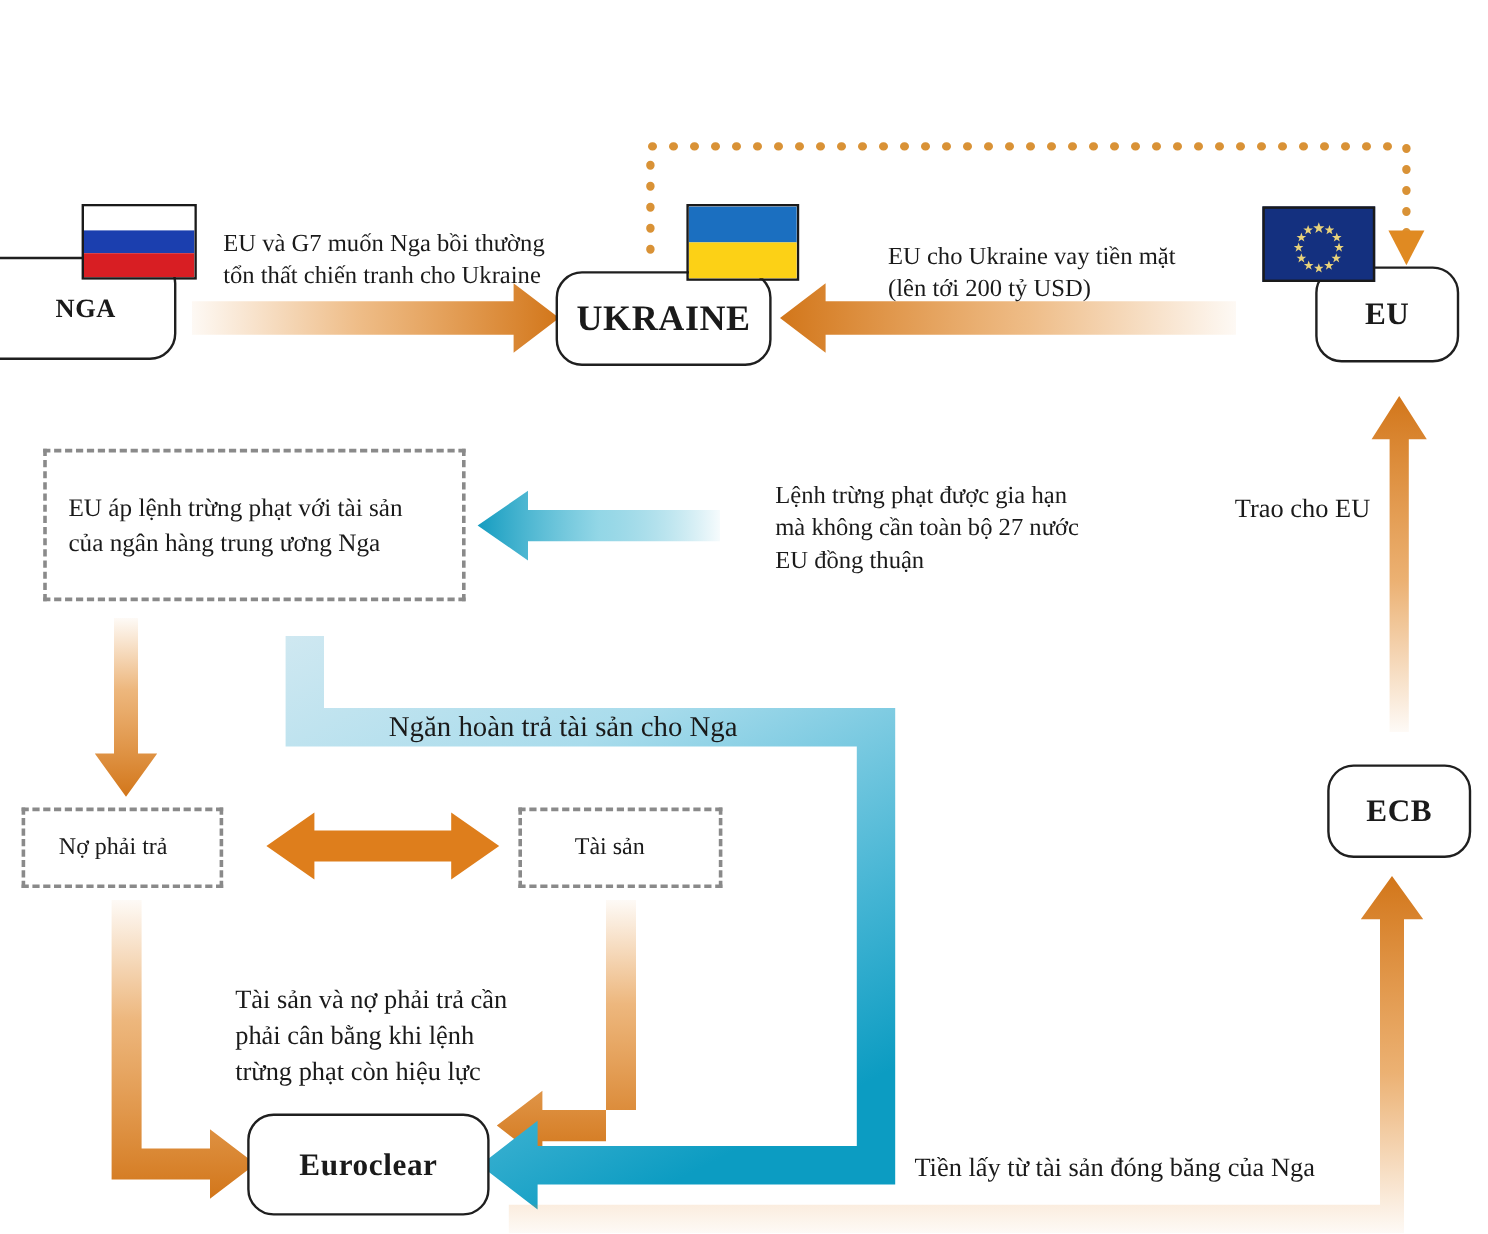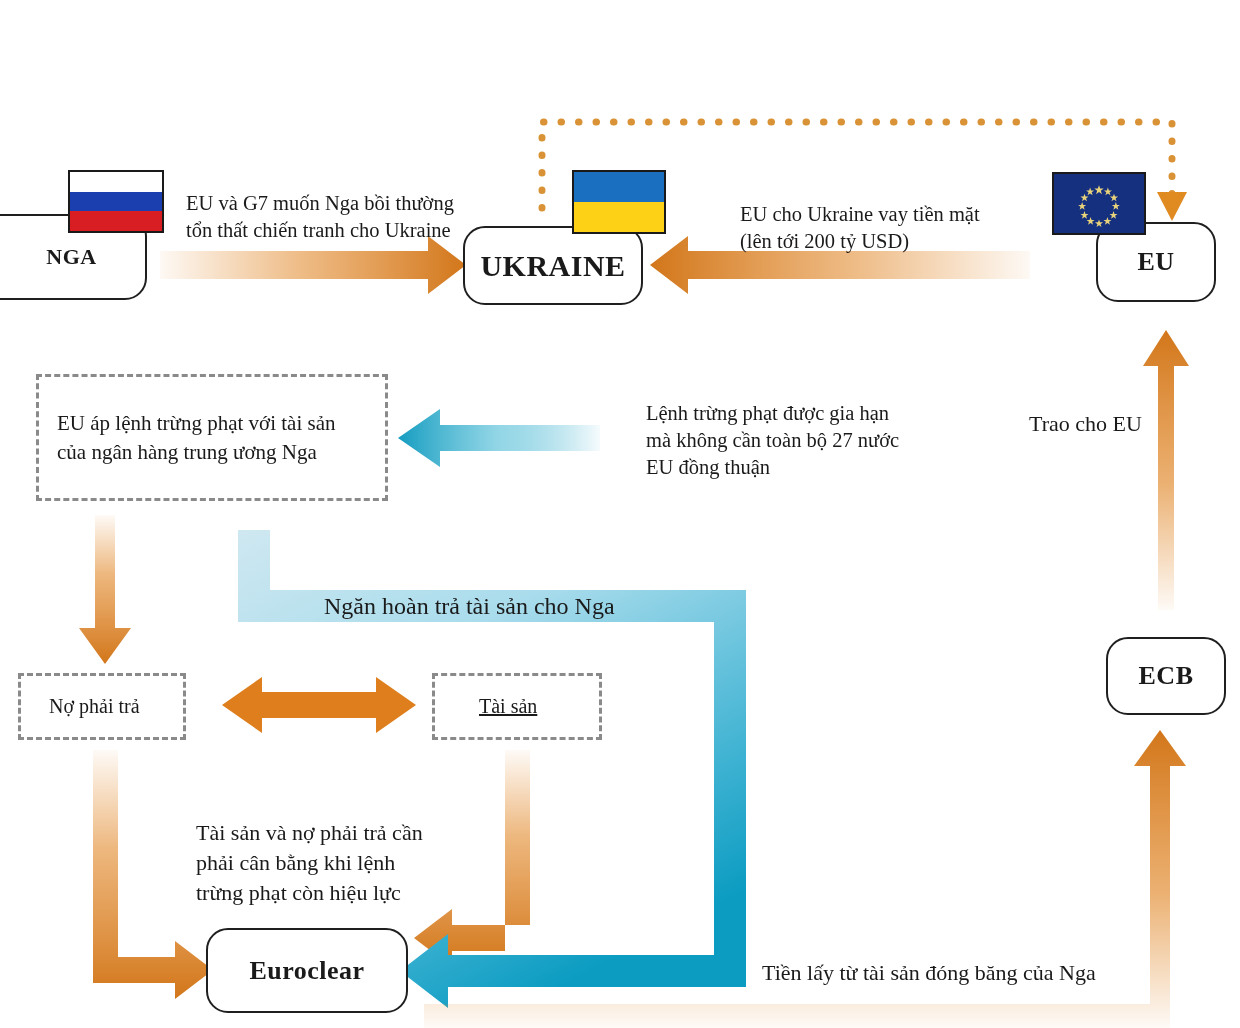--- a/index.html
+++ b/index.html
@@ -164,21 +164,21 @@
 
   <div class="dashbox" style="left:36px;top:374px;width:352px;height:127px;">
     <div class="txt" style="white-space:pre;">EU áp lệnh trừng phạt với tài sản
 của ngân hàng trung ương Nga</div>
   </div>
 
   <div class="dashbox" style="left:18px;top:673px;width:168px;height:67px;">
     <div class="txt" style="font-size:20px;padding-left:28px;text-align:center;">Nợ phải trả</div>
   </div>
 
-  <div class="dashbox" style="left:432px;top:673px;width:170px;height:67px;text-decoration:underline;">
+  <div class="dashbox" style="left:432px;top:673px;width:170px;height:67px;">
     <div class="txt" style="font-size:20px;padding-left:44px;">Tài sản</div>
   </div>
 
 
   <div class="label" style="left:186px;top:190px;">EU và G7 muốn Nga bồi thường
 tổn thất chiến tranh cho Ukraine</div>
 
   <div class="label" style="left:740px;top:201px;">EU cho Ukraine vay tiền mặt
 (lên tới 200 tỷ USD)</div>
 

